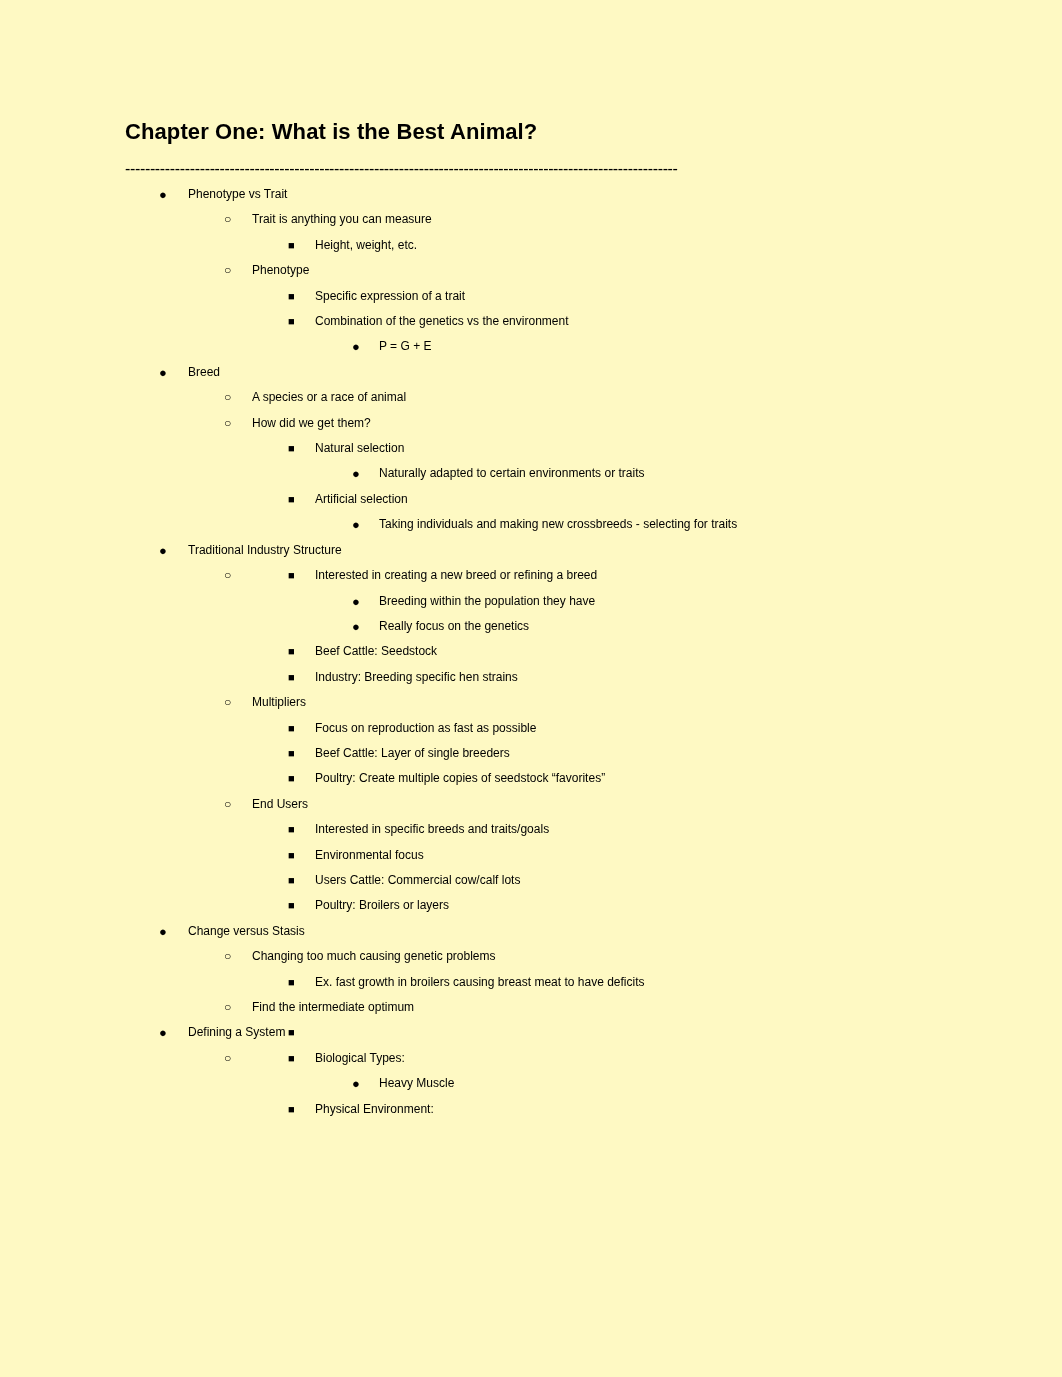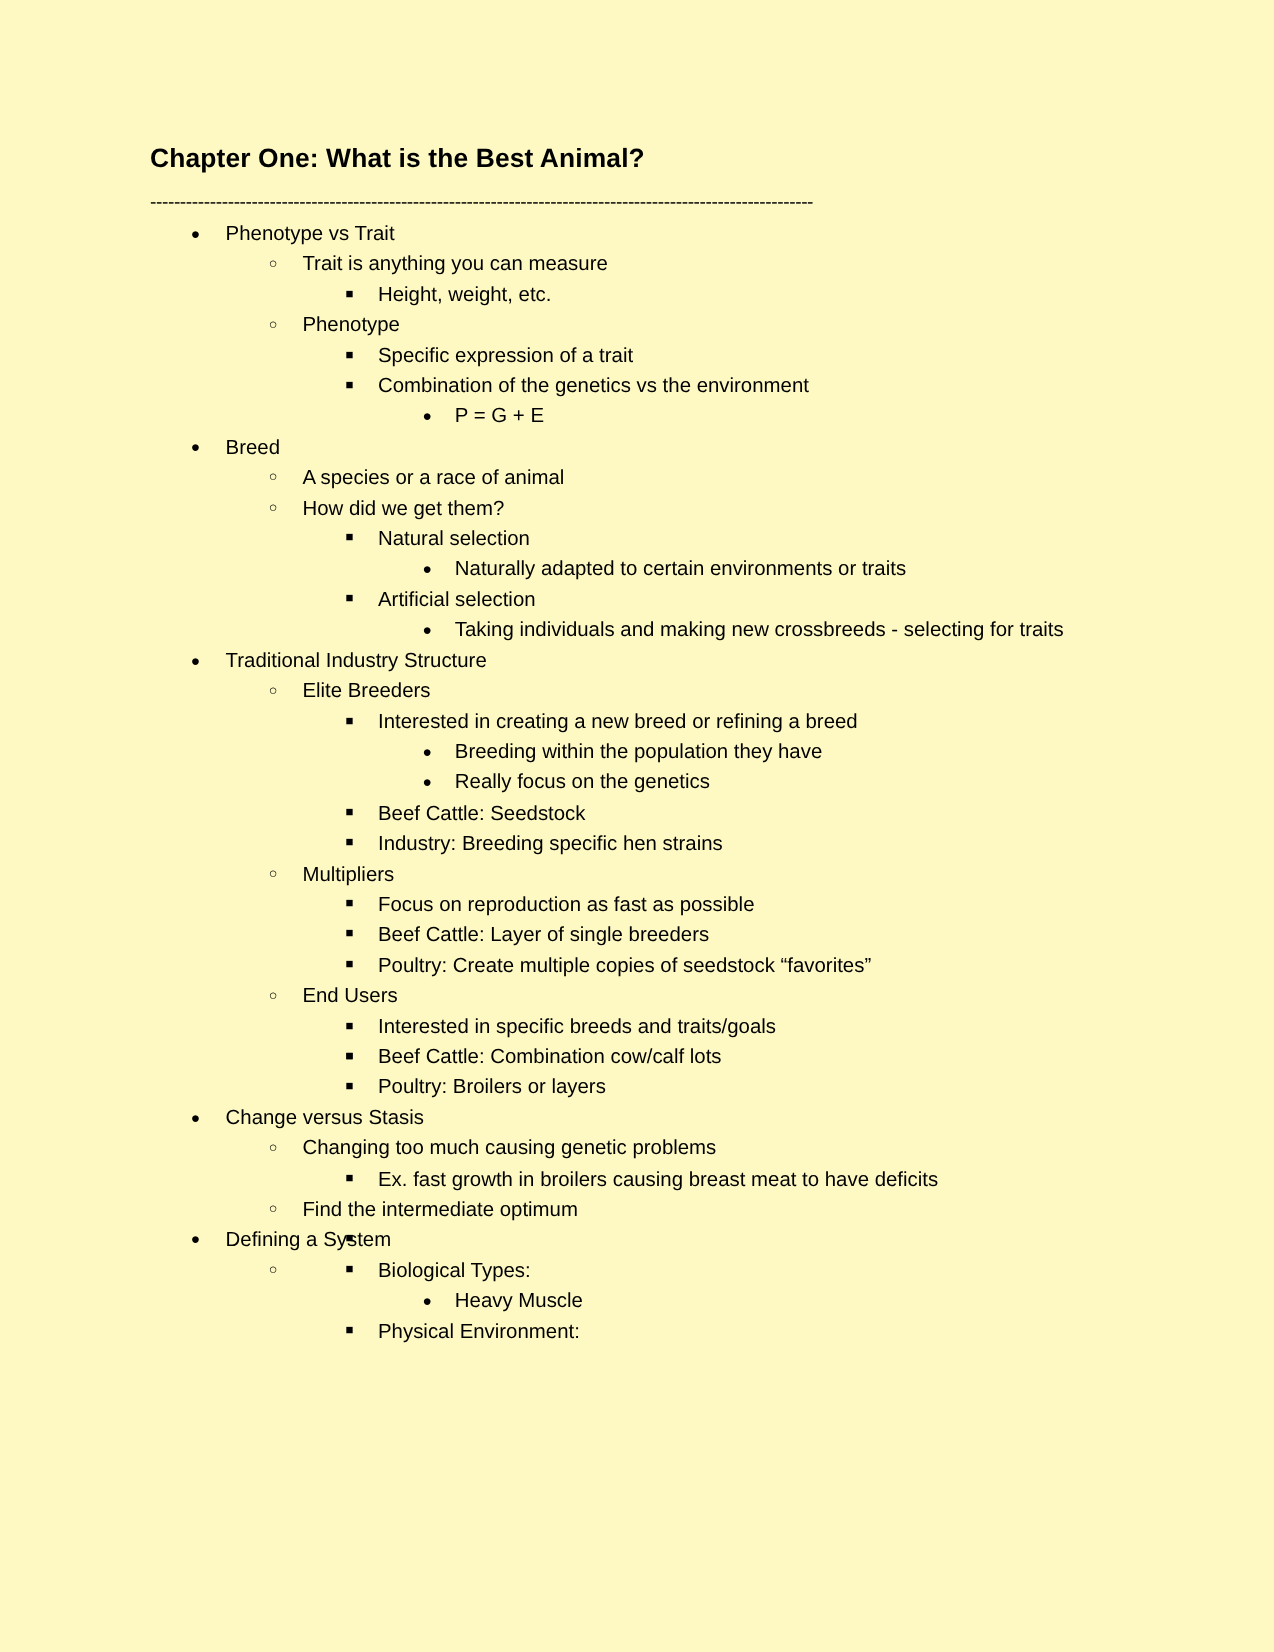--- a/index.html
+++ b/index.html
@@ -74,21 +74,21 @@
   .lvl1 > .row > .bullet  { left: 34px; font-size: 13px; }
   .lvl2 > .row            { padding-left: 127px; }
   .lvl2 > .row > .bullet  { left: 99px; font-size: 12px; }
   .lvl3 > .row            { padding-left: 190px; }
   .lvl3 > .row > .bullet  { left: 163px; font-size: 11px; }
   .lvl4 > .row            { padding-left: 254px; }
   .lvl4 > .row > .bullet  { left: 227px; font-size: 13px; }
 
   .label {
     display: block;
-    font-size: 17px;
+    font-size: 12px;
     line-height: 25.4px;
     color: #000000;
     word-wrap: break-word;
   }
   ul.children {
     list-style: none;
     margin: 0;
     padding: 0;
   }
 </style>
@@ -205,21 +205,20 @@
         </li>
         <li class="node lvl1">
           <div class="row">
             <span class="bullet">●</span>
             <span class="label">Traditional Industry Structure</span>
           </div>
           <ul class="children">
             <li class="node lvl2">
               <div class="row">
                 <span class="bullet">○</span>
-                <span class="label">Elite Breeders</span>
               </div>
               <ul class="children">
                 <li class="node lvl3">
                   <div class="row">
                     <span class="bullet">■</span>
                     <span class="label">Interested in creating a new breed or refining a breed</span>
                   </div>
                   <ul class="children">
                     <li class="node lvl4">
                       <div class="row">
@@ -283,26 +282,27 @@
               <ul class="children">
                 <li class="node lvl3">
                   <div class="row">
                     <span class="bullet">■</span>
                     <span class="label">Interested in specific breeds and traits/goals</span>
                   </div>
                 </li>
                 <li class="node lvl3">
                   <div class="row">
                     <span class="bullet">■</span>
-                  </div>
-                </li>
-                <li class="node lvl3">
-                  <div class="row">
-                    <span class="bullet">■</span>
-                    <span class="label">Beef Cattle: Combination cow/calf lots</span>
+                    <span class="label">Environmental focus</span>
+                  </div>
+                </li>
+                <li class="node lvl3">
+                  <div class="row">
+                    <span class="bullet">■</span>
+                    <span class="label">Users Cattle: Commercial cow/calf lots</span>
                   </div>
                 </li>
                 <li class="node lvl3">
                   <div class="row">
                     <span class="bullet">■</span>
                     <span class="label">Poultry: Broilers or layers</span>
                   </div>
                 </li>
               </ul>
             </li>

